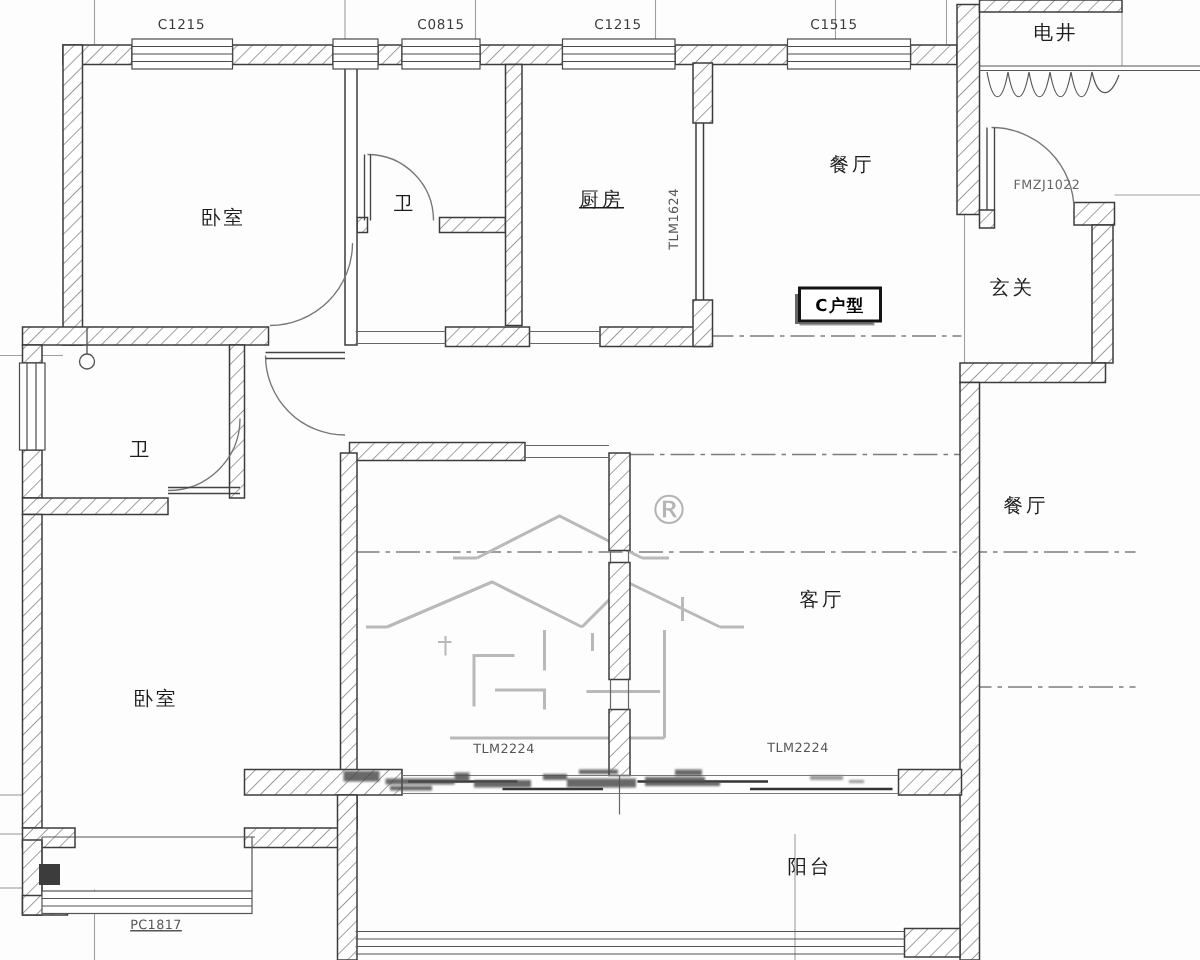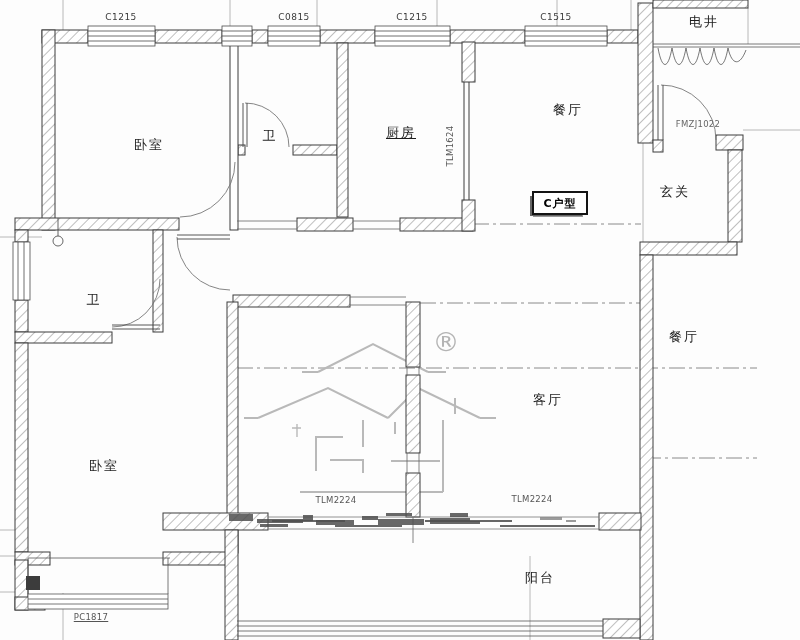--- a/index.html
+++ b/index.html
@@ -262,19 +262,19 @@
   <div class="lbl room" style="left:94px;top:300px;">卫</div>
   <div class="lbl room" style="left:684px;top:337px;">餐厅</div>
   <div class="lbl room" style="left:548px;top:400px;font-family:Liberation Serif, serif;">客厅</div>
   <div class="lbl room" style="left:104px;top:466px;">卧室</div>
   <div class="lbl room" style="left:500px;top:578px;margin-left:40px;">阳台</div>
 
   <div class="lbl small vert" style="left:450px;top:146px;">TLM1624</div>
   <div class="lbl small" style="left:698px;top:124px;color:#666;">FMZJ1022</div>
   <div class="lbl small" style="left:336px;top:500px;">TLM2224</div>
   <div class="lbl small" style="left:532px;top:499px;">TLM2224</div>
-  <div class="lbl small" style="left:91px;top:617px;text-decoration:underline;">PC1817</div>
+  <div class="lbl small" style="left:104px;top:617px;text-decoration:underline;">PC1817</div>
 
   <div class="lbl wm-reg" style="left:446px;top:341px;">®</div>
 
   <div class="unitbox">C户型</div>
 
 </div>
 
 </body></html>

